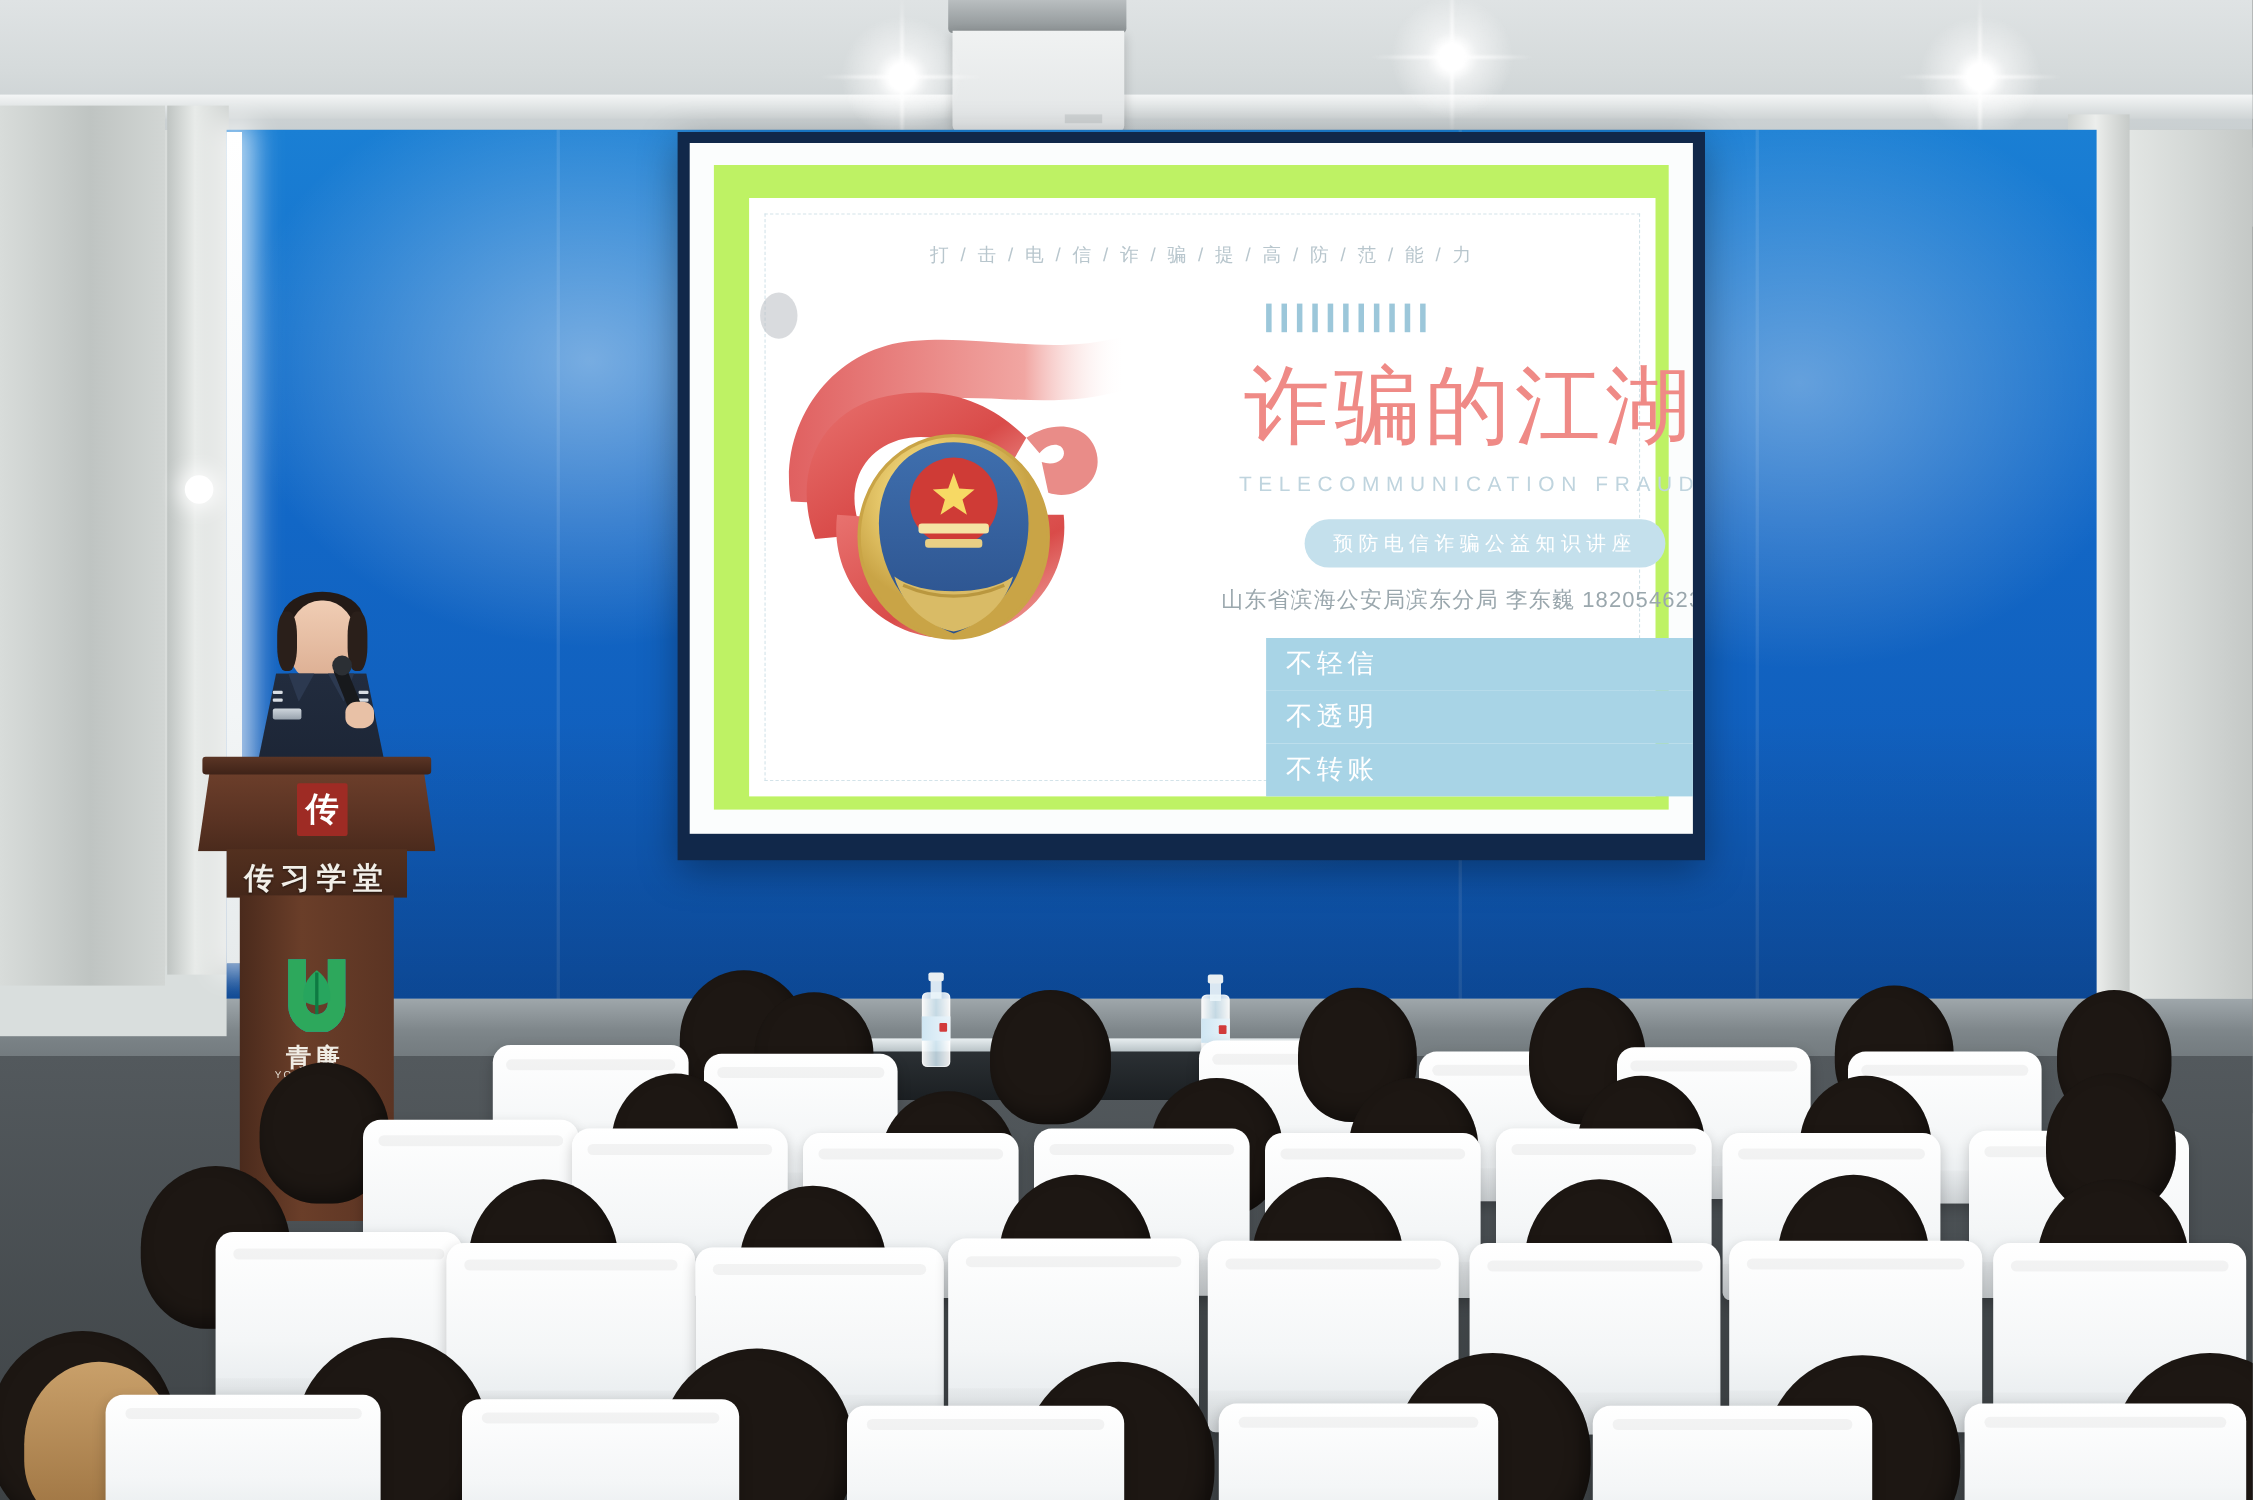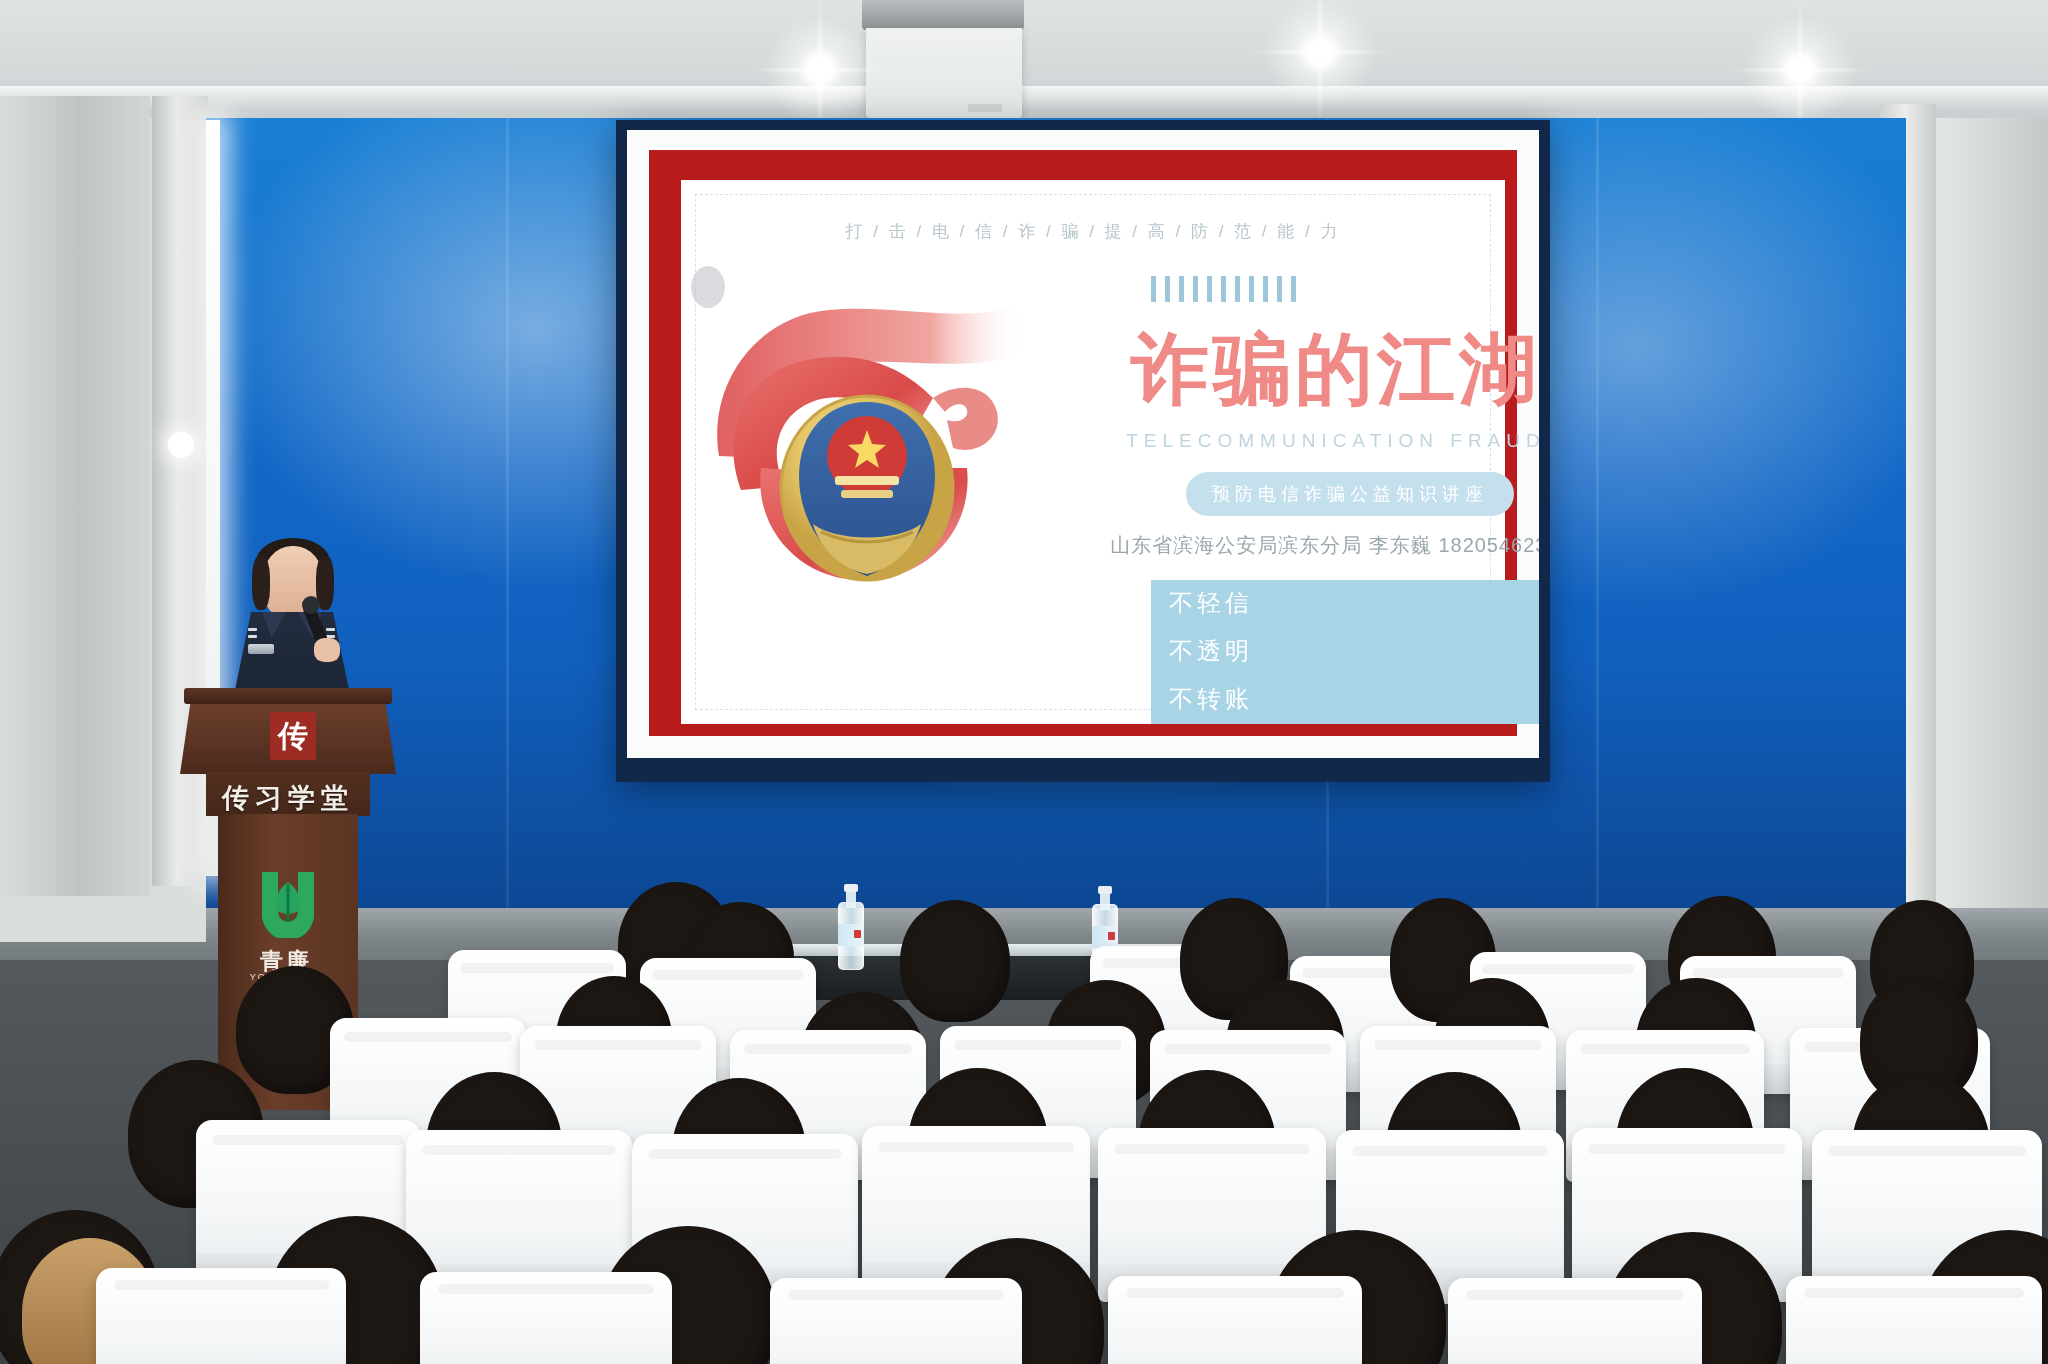--- a/index.html
+++ b/index.html
@@ -68,36 +68,36 @@
   .screen-shell{position:absolute;left:616px;top:120px;width:934px;height:662px;
     background:#11284a;box-shadow:0 10px 34px rgba(0,0,0,.35);}
   .screen-glow{position:absolute;left:600px;top:104px;width:966px;height:694px;
     background:radial-gradient(ellipse at center, rgba(255,255,255,.30), rgba(255,255,255,0) 72%);
     pointer-events:none;}
   .screen{position:absolute;left:11px;top:10px;width:912px;height:628px;
     background:#fbfdfd;overflow:hidden;}
 
   
   .slide-outer{position:absolute;left:22px;top:20px;right:22px;bottom:22px;
-    background:#b91c1c;padding:10px;}
+    background:#bef264;padding:10px;}
   .slide-inner{position:absolute;left:32px;top:30px;right:12px;bottom:12px;
     background:#ffffff;}
   .slide-dash{position:absolute;left:14px;top:14px;right:14px;bottom:14px;
     border:1px dashed #d3e3e9;}
   .corner-dot{position:absolute;left:10px;top:86px;width:34px;height:42px;
     background:#b9bec2;border-radius:50%;opacity:.55;}
 
   .slide-topline{position:absolute;left:0;right:0;top:40px;text-align:center;
     font-size:17px;letter-spacing:3px;color:#b8c6cd;white-space:nowrap;}
 
   .ticks{position:absolute;left:470px;top:96px;display:flex;gap:9px;}
   .tick{width:5px;height:26px;background:#8bbdd4;opacity:.85;}
 
   .slide-title{position:absolute;left:420px;top:150px;width:470px;text-align:center;
-    font-size:78px;line-height:1;font-weight:700;color:#ef8a86;letter-spacing:4px;
+    font-size:78px;line-height:1;font-weight:400;color:#ef8a86;letter-spacing:4px;
     font-family:"DejaVu Sans","Liberation Sans",sans-serif;}
   .slide-en{position:absolute;left:420px;top:250px;width:470px;text-align:center;
     font-size:19px;letter-spacing:6px;color:#bfd4de;}
   .slide-pill{position:absolute;left:505px;top:292px;padding:10px 26px;border-radius:22px;
     background:#c4e0ec;color:#ffffff;font-size:18px;letter-spacing:5px;white-space:nowrap;}
   .slide-org{position:absolute;left:420px;top:352px;width:480px;text-align:center;
     font-size:20px;color:#9aa7ad;letter-spacing:1px;white-space:nowrap;}
   .slide-tags{position:absolute;left:470px;top:400px;width:400px;display:flex;
     justify-content:space-between;flex-direction:column;}
   .stag{background:#a8d4e6;color:#ffffff;font-size:24px;letter-spacing:4px;

